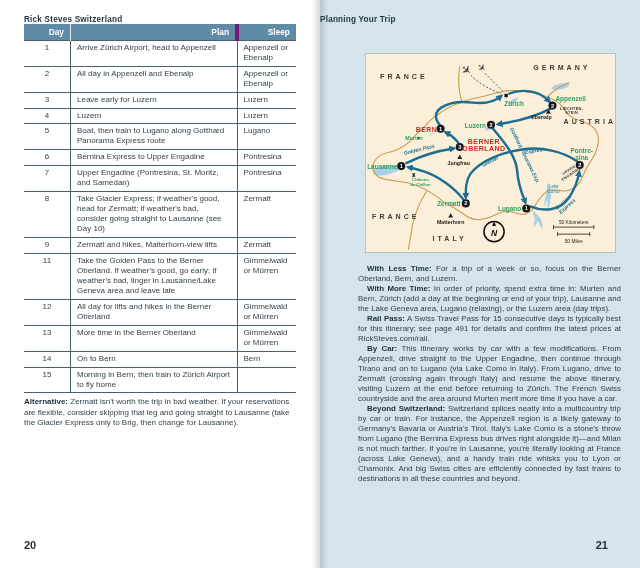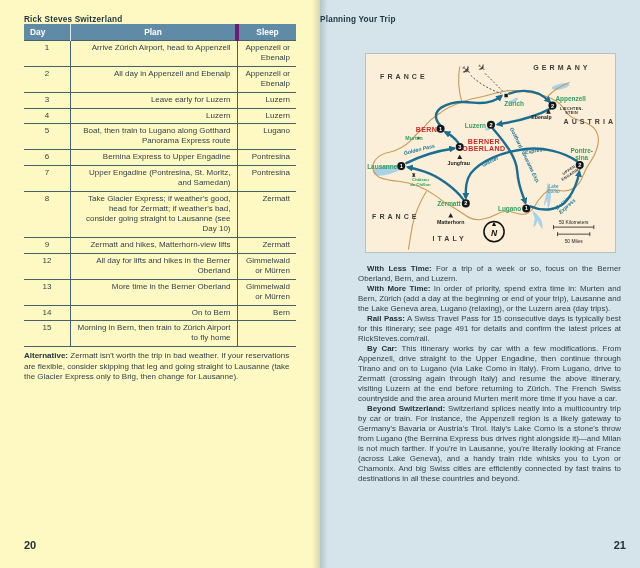--- a/index.html
+++ b/index.html
@@ -1,40 +1,40 @@
 <!DOCTYPE html>
 <html><head>
 <meta charset="utf-8">
 <style>
   html,body{margin:0;padding:0;}
   body{font-family:"Liberation Sans",sans-serif;background:#9fb2bd;}
   .spread{position:relative;width:640px;height:568px;overflow:hidden;display:flex;background:#d2e0e8;}
   .page{position:relative;width:320px;height:568px;}
-  .page.left{background:#fef9c3;}
+  .page.left{background:#ffffff;}
   .page.right{background:#d5e3ea;}
   .gutter{position:absolute;left:312px;top:0;width:16px;height:568px;
     background:linear-gradient(to right,rgba(70,95,110,0) 0%,rgba(70,95,110,.22) 50%,rgba(70,95,110,0) 100%);pointer-events:none;}
   .running-head{font-size:8.2px;font-weight:700;color:#1d333d;padding-top:15px;letter-spacing:.2px;}
   .left .running-head{padding-left:24px;}
   .right .running-head{padding-right:22px;}
   h1.title{font-size:12.8px;font-weight:700;color:#1f8fb5;margin:15px 0 7px 24px;letter-spacing:.1px;}
   table.itin{margin-left:24px;width:272px;border-collapse:collapse;font-size:8px;color:#33424a;}
-  table.itin th{background:#5f8ba7;color:#fff;text-align:center;font-size:8.4px;font-weight:700;padding:3px 6px;}
-  table.itin th.c-day{width:34px;text-align:left;}
+  table.itin th{background:#5f8ba7;color:#fff;text-align:right;font-size:8.4px;font-weight:700;padding:3px 6px;}
+  table.itin th.c-day{width:34px;text-align:right;}
   table.itin th.c-plan{width:152px;border-left:1px solid #dde7ec;}
   table.itin th.c-sleep{border-left:4px solid #701a75;}
-  table.itin td{padding:2px 6px 2.5px;vertical-align:top;line-height:10.2px;border-top:1px solid #46606c;text-align:right;}
+  table.itin td{padding:2px 6px 2.5px;vertical-align:top;line-height:10.2px;border-top:1px solid #46606c;}
   table.itin tbody tr:last-child td{border-bottom:1px solid #46606c;}
   table.itin td.c-day{text-align:center;}
   table.itin td.c-plan,table.itin td.c-sleep{border-left:1px solid #46606c;}
   p.alt{margin:4px 0 0 24px;width:272px;font-size:8px;line-height:10.4px;color:#33424a;}
   p.alt b{color:#22333b;}
   .pagenum{position:absolute;bottom:17px;font-size:11px;font-weight:700;color:#22313a;}
   .pn-left{left:24px;}
-  .pn-right{right:14px;}
+  .pn-right{right:32px;}
   .map-wrap{margin:30px 0 0 46px;width:249px;height:198px;background:#fcefd9;box-shadow:0 0 0 1px rgba(120,130,135,.35);}
   .tips{margin:12px 0 0 38px;width:263px;font-size:7.9px;line-height:10px;color:#33424a;text-align:justify;}
   .tips p.tip{margin:0;text-indent:9px;}
   .tips p.tip b{color:#22333b;}
   
   .ml{font-family:"Liberation Sans",sans-serif;}
   .country{font-size:7px;font-weight:600;letter-spacing:3px;fill:#3c3c38;}
   .city{font-size:6.4px;font-weight:700;fill:#2f9e62;}
   .city-sm{font-size:5.2px;font-weight:700;fill:#2f9e62;}
   .tiny-green{font-size:4.2px;font-weight:700;fill:#2f9e62;}
@@ -105,20 +105,25 @@
           </tr>
           <tr>
             <td class="c-day">8</td>
             <td class="c-plan">Take Glacier Express; if weather's good, head for Zermatt; if weather's bad, consider going straight to Lausanne (see Day 10)</td>
             <td class="c-sleep">Zermatt</td>
           </tr>
           <tr>
             <td class="c-day">9</td>
             <td class="c-plan">Zermatt and hikes, Matterhorn-view lifts</td>
             <td class="c-sleep">Zermatt</td>
+          </tr>
+          <tr>
+            <td class="c-day">11</td>
+            <td class="c-plan">Take the Golden Pass to the Berner Oberland. If weather's good, go early; if weather's bad, linger in Lausanne/Lake Geneva area and leave late</td>
+            <td class="c-sleep">Gimmelwald or Mürren</td>
           </tr>
           <tr>
             <td class="c-day">12</td>
             <td class="c-plan">All day for lifts and hikes in the Berner Oberland</td>
             <td class="c-sleep">Gimmelwald or Mürren</td>
           </tr>
           <tr>
             <td class="c-day">13</td>
             <td class="c-plan">More time in the Berner Oberland</td>
             <td class="c-sleep">Gimmelwald or Mürren</td>

